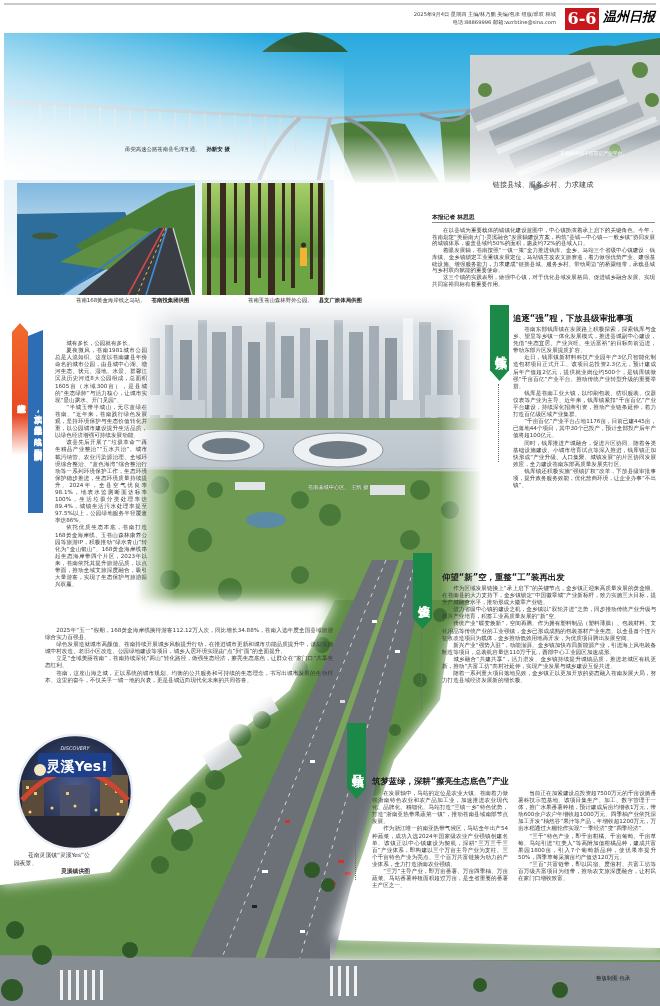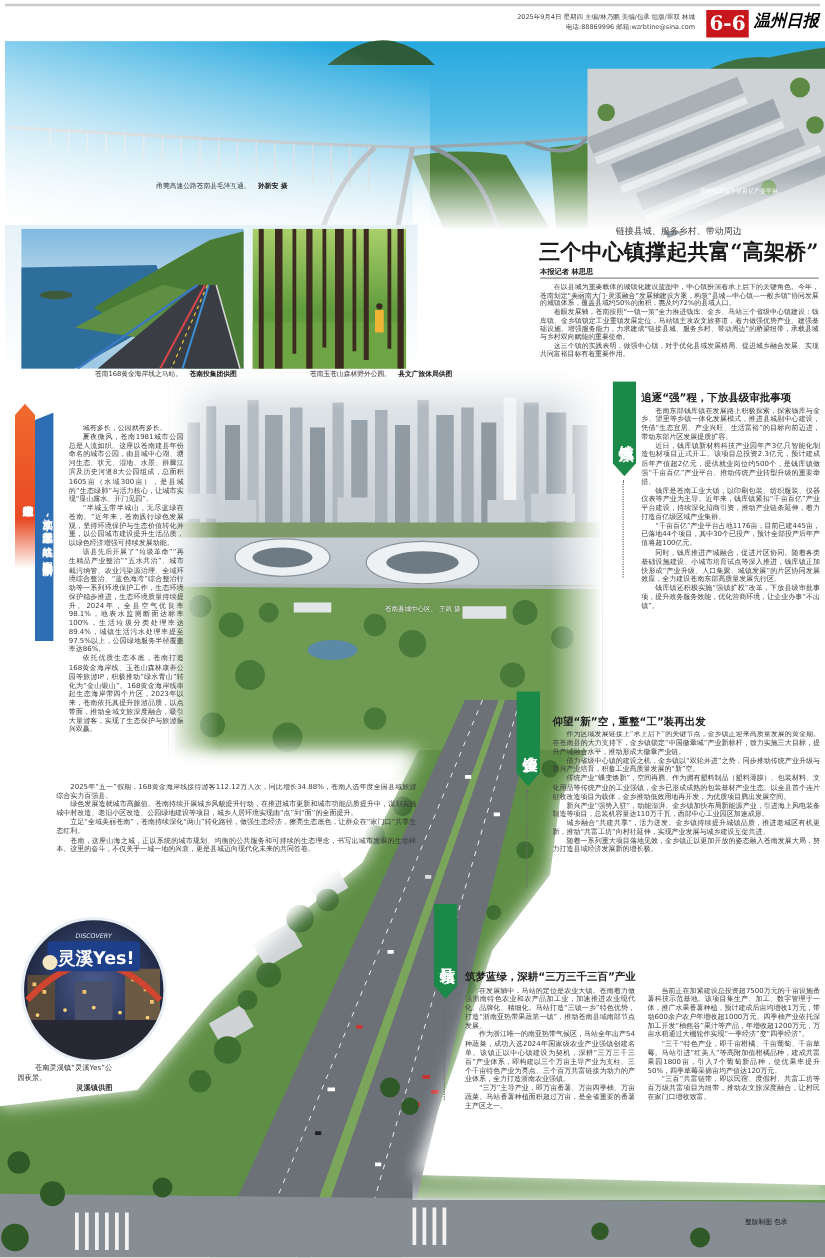--- a/index.html
+++ b/index.html
@@ -366,22 +366,21 @@
   </div>
   <div class="abs cap" style="left:248px;top:297px;">
     <span>苍南玉苍山森林野外公园。</span><b>县文广旅体局供图</b>
   </div>
   <div class="abs ovcap" style="left:308px;top:484px;">苍南县城中心区。 王凯 摄</div>
   <div class="abs" style="left:14px;top:851px;width:76px;font-size:5.8px;line-height:8px;color:#333;text-indent:14px;">
     <div>苍南灵溪镇“灵溪Yes”公园夜景。</div>
     <div style="text-align:right;font-weight:bold;text-indent:0;">灵溪镇供图</div>
   </div>
 
-  <div class="abs kicker">链接县城、服务乡村、带动周边</div>
-  <div class="abs title">三个中心镇撑起共富“高架桥”</div>
+  <div class="abs kicker">链接县城、服务乡村、力求建成</div>
   <div class="abs byline">本报记者 林思思</div>
   <div class="abs rule"></div>
   <div class="abs txt intro">
     <p>在以县城为重要载体的城镇化建设蓝图中，中心镇扮演着承上启下的关键角色。今年，苍南划定“美丽南大门·灵溪融合”发展轴建设方案，构筑“县城—中心镇—一般乡镇”协同发展的城镇体系，覆盖县域约50%的面积，惠及约72%的县域人口。</p>
     <p>着眼发展轴，苍南按照“一镇一策”全力推进钱库、金乡、马站三个省级中心镇建设：钱库镇、金乡镇锁定工业重镇发展定位，马站镇主攻农文旅赛道，着力做强优势产业、建强基础设施、增强服务能力，力求建成“链接县城、服务乡村、带动周边”的桥梁纽带，承载县城与乡村双向赋能的重要使命。</p>
     <p>这三个镇的实践表明，做强中心镇，对于优化县域发展格局、促进城乡融合发展、实现共同富裕目标有着重要作用。</p>
   </div>
 
   <div id="tag-orange" class="abs vlabel">
     <span>生态赋能</span>
@@ -428,21 +427,21 @@
     <p>传统产业“蝶变焕新”，空间再腾。作为拥有塑料制品（塑料薄膜）、包装材料、文化用品等传统产业的工业强镇，金乡已形成成熟的包装基材产业生态。以全县首个连片征收改造项目为载体，金乡推动低效用地再开发，为优质项目腾出发展空间。</p>
     <p>新兴产业“强势入驻”，动能澎湃。金乡镇加快布局新能源产业，引进海上风电装备制造等项目，总装机容量达110万千瓦，西部中心工业园区加速成形。</p>
     <p>城乡融合“共建共享”，活力迸发。金乡镇持续提升城镇品质，推进老城区有机更新，推动“共富工坊”向村社延伸，实现产业发展与城乡建设互促共进。</p>
     <p>随着一系列重大项目落地见效，金乡镇正以更加开放的姿态融入苍南发展大局，努力打造县域经济发展新的增长极。</p>
   </div>
 
   <div class="abs town vlabel" style="left:347px;top:723px;">
     <span>马站镇</span>
   </div>
   <div class="abs dots" style="left:355px;top:802px;"></div>
-  <div class="abs sechead" style="left:372px;top:776px;">筑梦蓝绿，深耕“三万三千三百”产业</div>
+  <div class="abs sechead" style="left:372px;top:776px;">筑梦蓝绿，深耕“擦亮生态底色”产业</div>
   <div class="abs txt" style="left:372px;top:790px;width:136px;height:212px;">
     <p>在发展轴中，马站的定位是农业大镇。苍南着力做强浙南特色农业和农产品加工业，加速推进农业现代化、品牌化、精细化。马站打造“三镇一乡”特色优势，打造“浙南亚热带果蔬第一镇”，推动苍南县域南部节点发展。</p>
     <p>作为浙江唯一的南亚热带气候区，马站全年出产54种蔬菜，成功入选2024年国家级农业产业强镇创建名单。该镇正以中心镇建设为契机，深耕“三万三千三百”产业体系，即构建以三个万亩主导产业为支柱、三个千亩特色产业为亮点、三个百万共富链接为动力的产业体系，全力打造浙南农业强镇。</p>
     <p>“三万”主导产业，即万亩番薯、万亩四季柚、万亩蔬菜。马站番薯种植面积超过万亩，是全省重要的番薯主产区之一。</p>
   </div>
   <div class="abs txt" style="left:518px;top:790px;width:138px;height:180px;">
     <p>当前正在加紧建设总投资超7500万元的千亩设施番薯科技示范基地。该项目集生产、加工、数字管理于一体，推广水果番薯种植，预计建成后亩均增收1万元，带动600余户农户年增收超1000万元。四季柚产业依托深加工开发“柚然谷”果汁等产品，年增收超1200万元，万亩水稻通过大棚轮作实现“一季经济”变“四季经济”。</p>
     <p>“三千”特色产业，即千亩柑橘、千亩葡萄、千亩草莓。马站引进“红美人”等高附加值柑橘品种，建成共富果园1800亩，引入7个葡萄新品种，使优果率提升50%，四季草莓采摘亩均产值达120万元。</p>
     <p>“三百”共富链带，即以民宿、度假村、共富工坊等百万级共富项目为纽带，推动农文旅深度融合，让村民在家门口增收致富。</p>
   </div>

